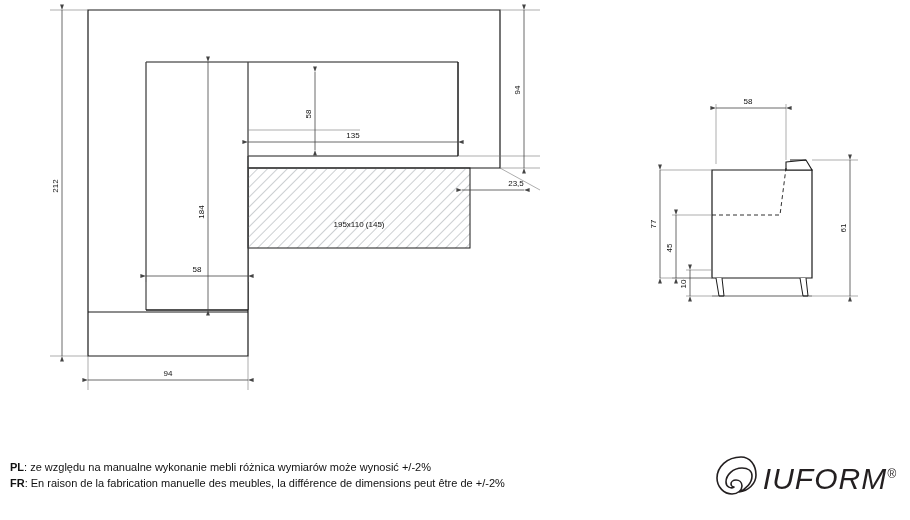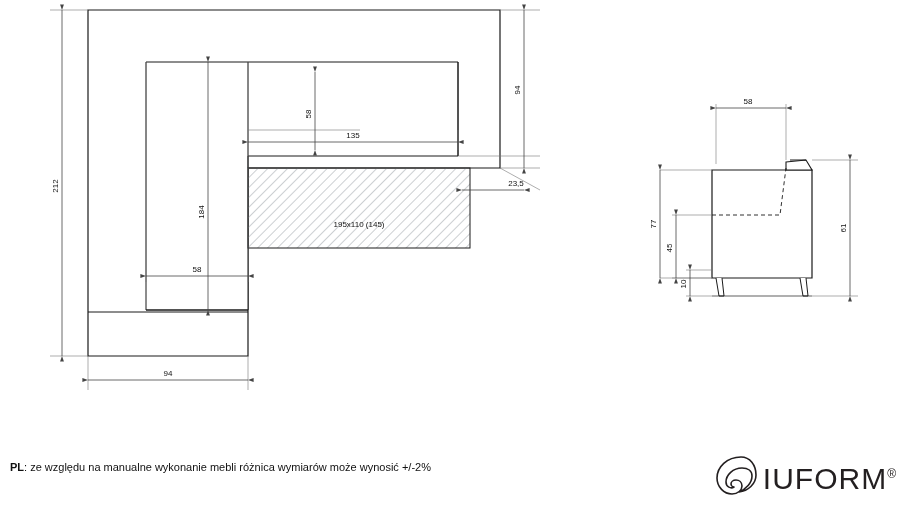--- a/index.html
+++ b/index.html
@@ -43,20 +43,21 @@
   .legend .code {
     font-weight: bold;
   }
   .brand {
     position: absolute;
     right: 14px;
     top: 448px;
     display: flex;
     align-items: center;
     height: 56px;
+    font-style: italic;
   }
   .brand-mark {
     width: 46px;
     height: 46px;
     margin-right: 6px;
     flex: 0 0 auto;
   }
   .brand-text {
     font-size: 30px;
     letter-spacing: 1px;
@@ -185,20 +186,23 @@
 
       <line x1="850" y1="160" x2="850" y2="296" stroke="#444" stroke-width="0.8" marker-start="url(#arrS)" marker-end="url(#arrE)"></line>
       <text x="846" y="228" font-size="8" text-anchor="middle" fill="#111" transform="rotate(-90 846 228)">61</text>
     </g>
   </svg>
 
   <div class="legend">
     <div class="row">
       <span class="code">PL</span><span>: ze względu na manualne wykonanie mebli różnica wymiarów może wynosić +/-2%</span>
     </div>
+    <div class="row">
+      <span class="code">FR</span><span>: En raison de la fabrication manuelle des meubles, la différence de dimensions peut être de +/-2%</span>
+    </div>
   </div>
 
   <div class="brand">
     <svg class="brand-mark" viewBox="0 0 46 46">
       <path d="M30,4 C16,4 6,14 6,25 C6,34 13,41 21,41 C27,41 31,37 31,33 C31,29 28,27 25,27 C22,27 20,29 20,31 C20,33 22,34 23,34 C20,36 15,34 15,29 C15,22 22,15 31,15 C37,15 41,18 41,23 C41,30 35,36 28,39 C37,38 45,31 45,22 C45,12 39,4 30,4 Z" fill="none" stroke="#231f20" stroke-width="1.6" stroke-linejoin="round"></path>
     </svg>
     <div class="brand-text"><span>IUFORM</span><span class="reg">®</span></div>
   </div>
 
 </div>

